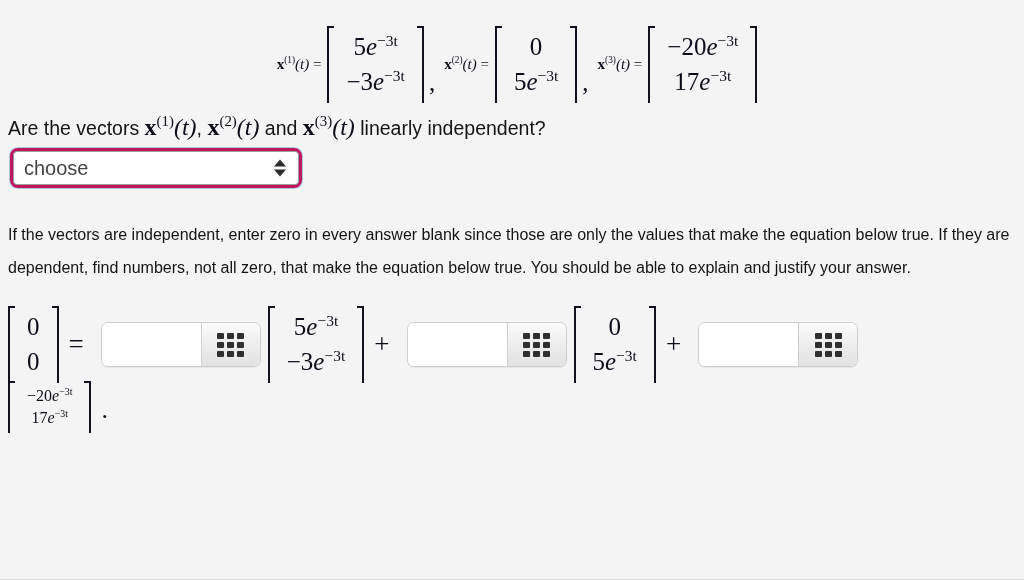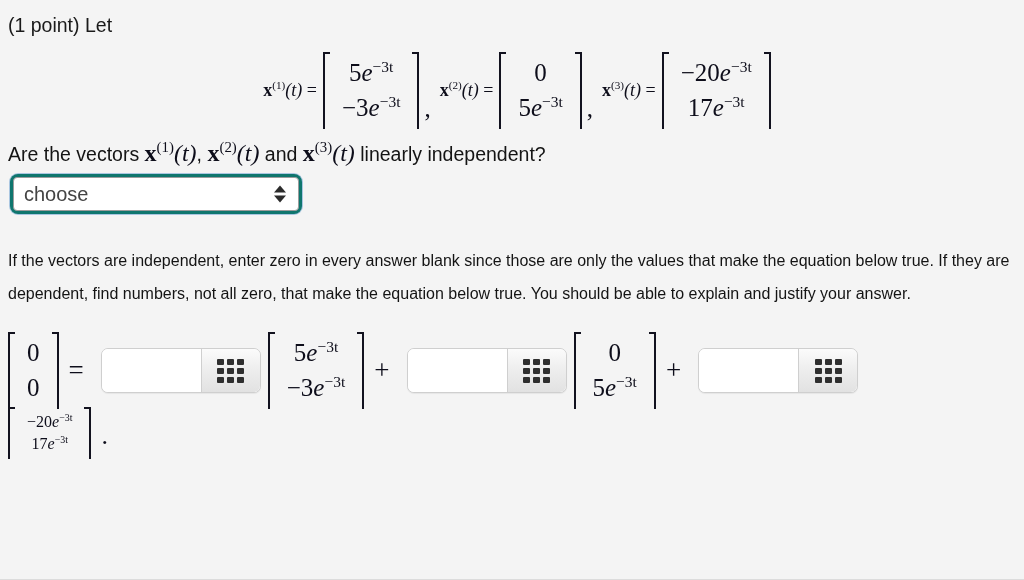--- a/index.html
+++ b/index.html
@@ -105,21 +105,21 @@
     justify-content: center;
     font-size: 25px;
     margin: 14px 0 6px 0;
     padding-left: 10px;
   }
   .eqrow-top .term {
     display: flex;
     align-items: center;
   }
   .eqrow-top .lhs {
-    font-size: 18px;
+    font-size: 15px;
     white-space: nowrap;
     padding-right: 6px;
   }
   .eqrow-top .comma {
     font-family: "Liberation Serif", serif;
     font-size: 25px;
     padding: 0 9px 0 5px;
     align-self: flex-end;
     padding-bottom: 6px;
   }
@@ -132,21 +132,21 @@
     white-space: nowrap;
   }
   .qline .math { font-size: 24px; }
 
   
   .select-wrap {
     display: inline-block;
     margin: 2px 0 0 2px;
     padding: 3px;
     border-radius: 8px;
-    background: #0f766e;
+    background: #be185d;
     box-shadow: 0 0 0 1px rgba(110,160,210,.55);
   }
   .select-box {
     position: relative;
     width: 284px;
     height: 32px;
     background: #ffffff;
     border: 1px solid #9c9c9c;
     border-radius: 4px;
     display: flex;
@@ -252,21 +252,20 @@
     align-self: flex-end;
     padding-bottom: 8px;
   }
 </style>
 </head>
 <body>
 
 <div class="page">
 
   
-  <div class="lead">(1 point) Let</div>
 
   
   <div class="eqrow-top math">
 
     <div class="term">
       <span class="lhs math"><span class="mbold">x</span><span class="supn">(1)</span><span class="mvar">(t)</span>
         <span>=</span></span>
       <span class="vec">
         <span class="brk l"></span>
         <span class="rows">

